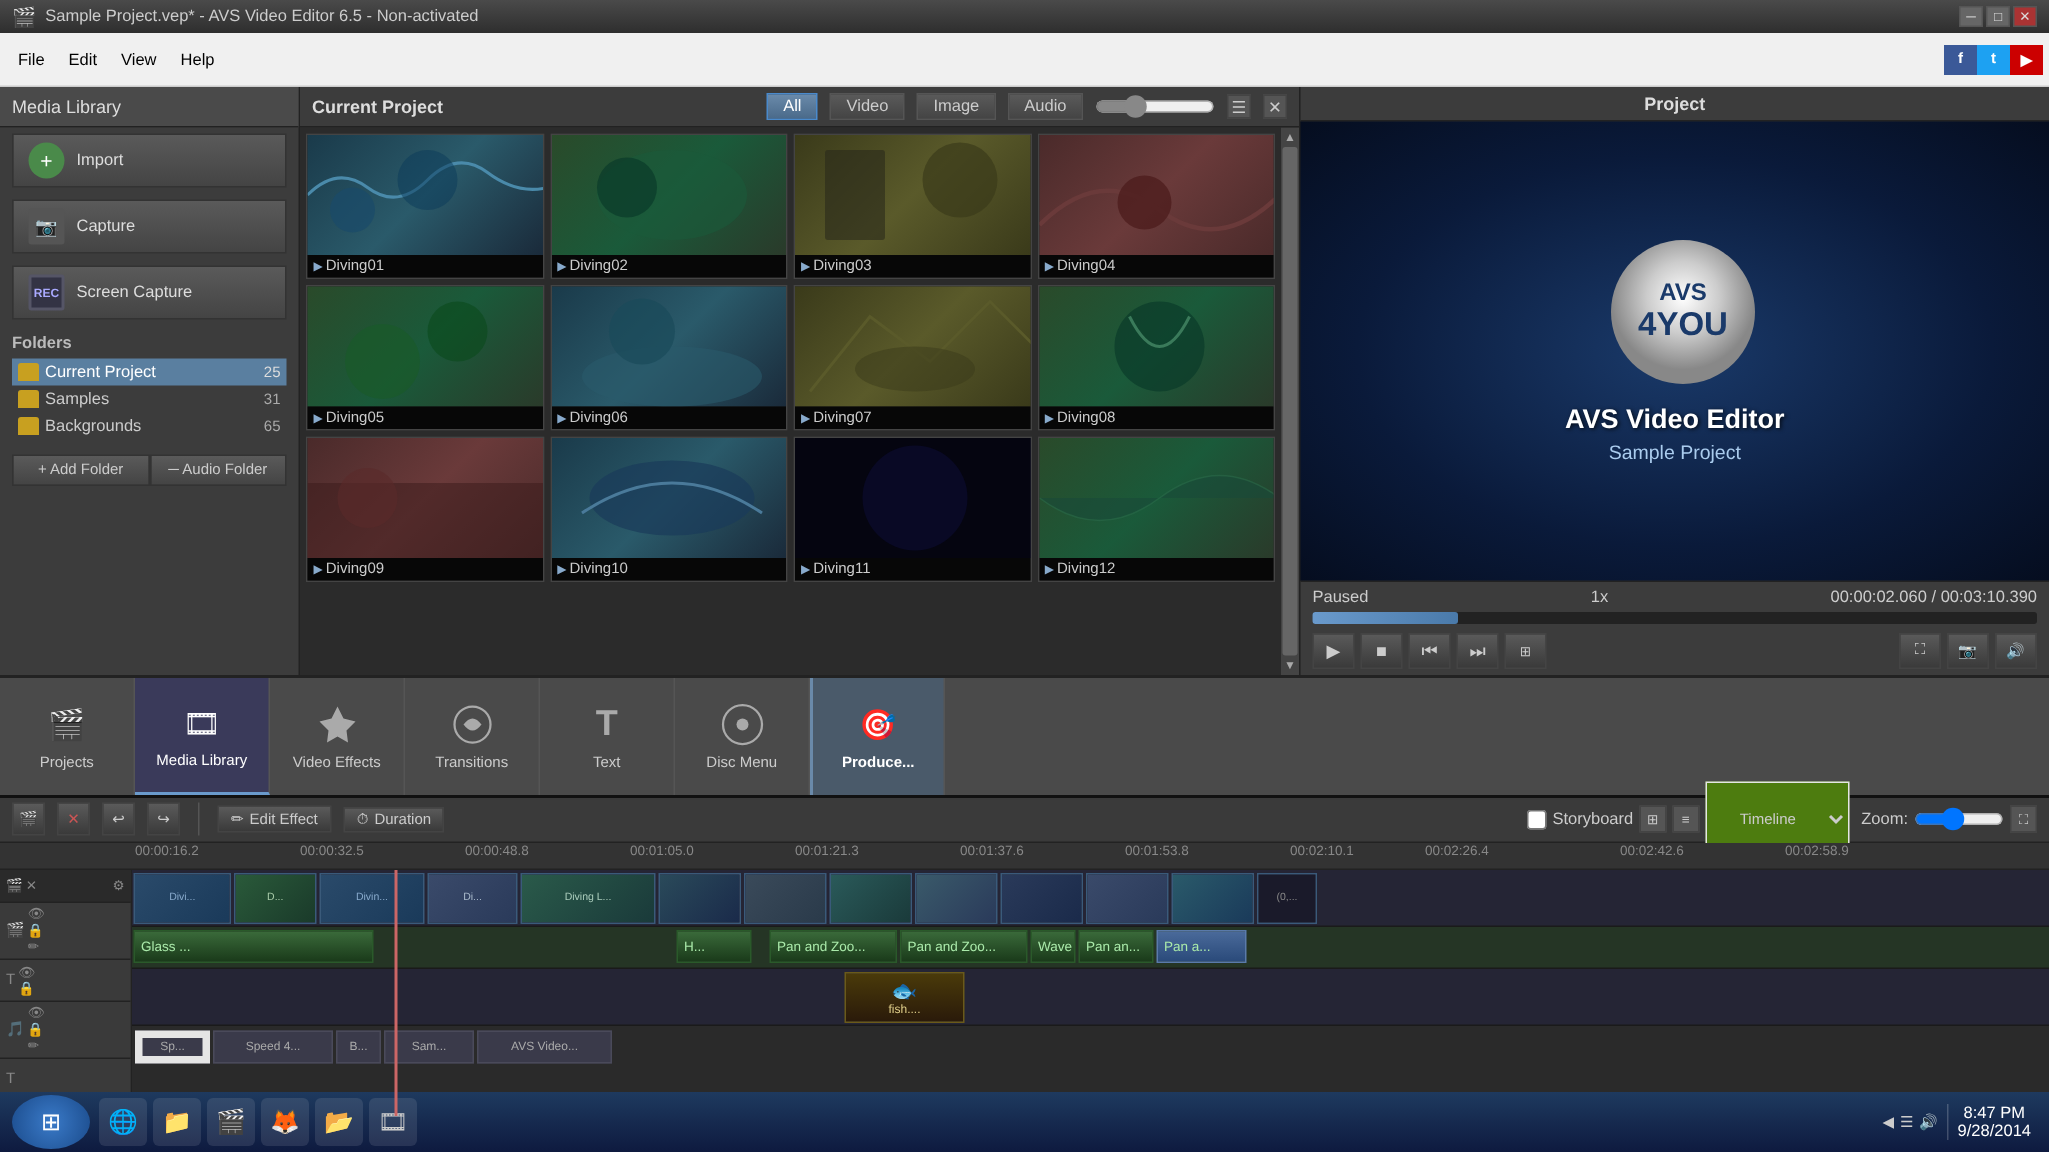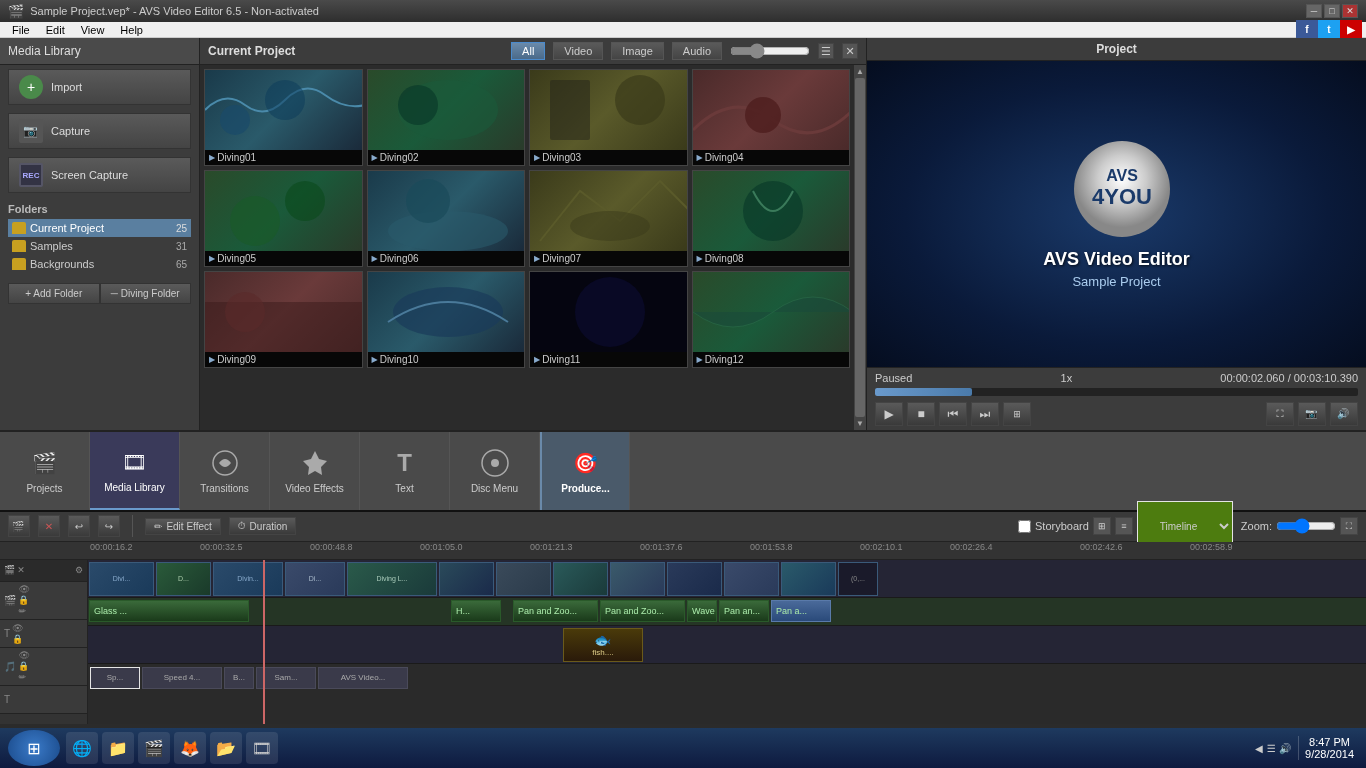--- a/index.html
+++ b/index.html
@@ -4,21 +4,21 @@
   <style>
     * { margin: 0; padding: 0; box-sizing: border-box; }
     body { width: 1366px; height: 768px; background: #2b2b2b; font-family: 'Segoe UI', Tahoma, sans-serif; font-size: 11px; color: #ccc; overflow: hidden; }
 
     
     #titlebar { height: 22px; background: linear-gradient(to bottom, #4a4a4a, #2e2e2e); display: flex; align-items: center; justify-content: space-between; padding: 0 8px; }
     #titlebar .win-controls { display: flex; gap: 2px; }
     #titlebar .win-btn { width: 16px; height: 14px; background: #666; border: 1px solid #555; display: flex; align-items: center; justify-content: center; font-size: 9px; color: #ddd; cursor: pointer; }
 
     
-    #menubar { height: 16px; background: #f0f0f0; display: flex; align-items: center; padding: 0 4px; border-bottom: 1px solid #ccc; }
+    #menubar { height: 36px; background: #f0f0f0; display: flex; align-items: center; padding: 0 4px; border-bottom: 1px solid #ccc; }
     #menubar span { font-size: 11px; color: #000; padding: 0 8px; cursor: pointer; }
 
     
     #social-icons { position: absolute; top: 22px; right: 0; display: flex; background: #2b2b2b; }
     .social-icon { width: 22px; height: 20px; display: flex; align-items: center; justify-content: center; font-size: 10px; font-weight: bold; }
     .fb { background: #3b5998; color: white; }
     .tw { background: #1da1f2; color: white; }
     .yt { background: #cc0000; color: white; }
 
     
@@ -214,21 +214,21 @@
           <div class="folder-left">
             <div class="folder-icon"></div>
             <span>Backgrounds</span>
           </div>
           <span class="folder-count">65</span>
         </div>
       </div>
 
       <div id="add-folder-bar">
         <div class="folder-action-btn">+ Add Folder</div>
-        <div class="folder-action-btn">─ Diving Folder</div>
+        <div class="folder-action-btn">─ Audio Folder</div>
       </div>
     </div>
 
     <div id="center-panel">
       <div id="project-header">
         <span id="project-title">Current Project</span>
         <div class="filter-btn active">All</div>
         <div class="filter-btn">Video</div>
         <div class="filter-btn">Image</div>
         <div class="filter-btn">Audio</div>
@@ -471,33 +471,33 @@
       <div class="tool-icon">🎬</div>
       <span>Projects</span>
     </div>
     <div class="tool-item active">
       <div class="tool-icon">🎞</div>
       <span>Media Library</span>
     </div>
     <div class="tool-item">
       <div class="tool-icon">
         <svg width="32" height="32" xmlns="http://www.w3.org/2000/svg">
+            <path d="M16,4 L20,12 L28,14 L22,20 L23,28 L16,24 L9,28 L10,20 L4,14 L12,12 Z" fill="#aaa"></path>
+          </svg>
+      </div>
+      <span>Video Effects</span>
+    </div>
+    <div class="tool-item">
+      <div class="tool-icon">
+        <svg width="32" height="32" xmlns="http://www.w3.org/2000/svg">
             <circle cx="16" cy="16" r="12" fill="none" stroke="#aaa" stroke-width="1.5"></circle>
             <path d="M10,16 Q16,8 22,16 Q16,24 10,16" fill="#aaa"></path>
           </svg>
       </div>
       <span>Transitions</span>
-    </div>
-    <div class="tool-item">
-      <div class="tool-icon">
-        <svg width="32" height="32" xmlns="http://www.w3.org/2000/svg">
-            <path d="M16,4 L20,12 L28,14 L22,20 L23,28 L16,24 L9,28 L10,20 L4,14 L12,12 Z" fill="#aaa"></path>
-          </svg>
-      </div>
-      <span>Video Effects</span>
     </div>
     <div class="tool-item">
       <div class="tool-icon" style="font-size:24px; font-weight:bold; color:#aaa;">T</div>
       <span>Text</span>
     </div>
     <div class="tool-item">
       <div class="tool-icon">
         <svg width="32" height="32" xmlns="http://www.w3.org/2000/svg">
             <circle cx="16" cy="16" r="13" fill="none" stroke="#aaa" stroke-width="1.5"></circle>
             <circle cx="16" cy="16" r="4" fill="#aaa"></circle>
@@ -666,21 +666,21 @@
         </div>
 
         <div id="audio-track" style="height:38px; background:#252535; border-bottom:1px solid #1a1a1a; position:relative;">
           <div style="position:absolute; left:475px; top:2px; width:80px; height:34px; background:linear-gradient(to bottom,#4a3a0a,#2a1a0a); border:1px solid #6a5a1a; display:flex; flex-direction:column; align-items:center; justify-content:center; cursor:pointer;">
             <div style="font-size:14px;">🐟</div>
             <div style="font-size:8px; color:#ddcc88;">fish....</div>
           </div>
         </div>
 
         <div id="audio2-track" style="height:28px; background:#2a2a2a; display:flex; align-items:center; gap:2px; padding:2px;">
-          <div style="width:50px; height:22px; background:#3a3a4a; border:1px solid #e5e5e5; display:flex; align-items:center; justify-content:center; font-size:8px; color:#aaa; cursor:pointer;">Sp...</div>
+          <div style="width:50px; height:22px; background:#3a3a4a; border:5px solid #e5e5e5; display:flex; align-items:center; justify-content:center; font-size:8px; color:#aaa; cursor:pointer;">Sp...</div>
           <div style="width:80px; height:22px; background:#3a3a4a; border:1px solid #4a4a5a; display:flex; align-items:center; justify-content:center; font-size:8px; color:#aaa; cursor:pointer;">Speed 4...</div>
           <div style="width:30px; height:22px; background:#3a3a4a; border:1px solid #4a4a5a; display:flex; align-items:center; justify-content:center; font-size:8px; color:#aaa; cursor:pointer;">B...</div>
           <div style="width:60px; height:22px; background:#3a3a4a; border:1px solid #4a4a5a; display:flex; align-items:center; justify-content:center; font-size:8px; color:#aaa; cursor:pointer;">Sam...</div>
           <div style="width:90px; height:22px; background:#3a3a4a; border:1px solid #4a4a5a; display:flex; align-items:center; justify-content:center; font-size:8px; color:#aaa; cursor:pointer;">AVS Video...</div>
         </div>
       </div>
     </div>
   </div>
 
 </div>

